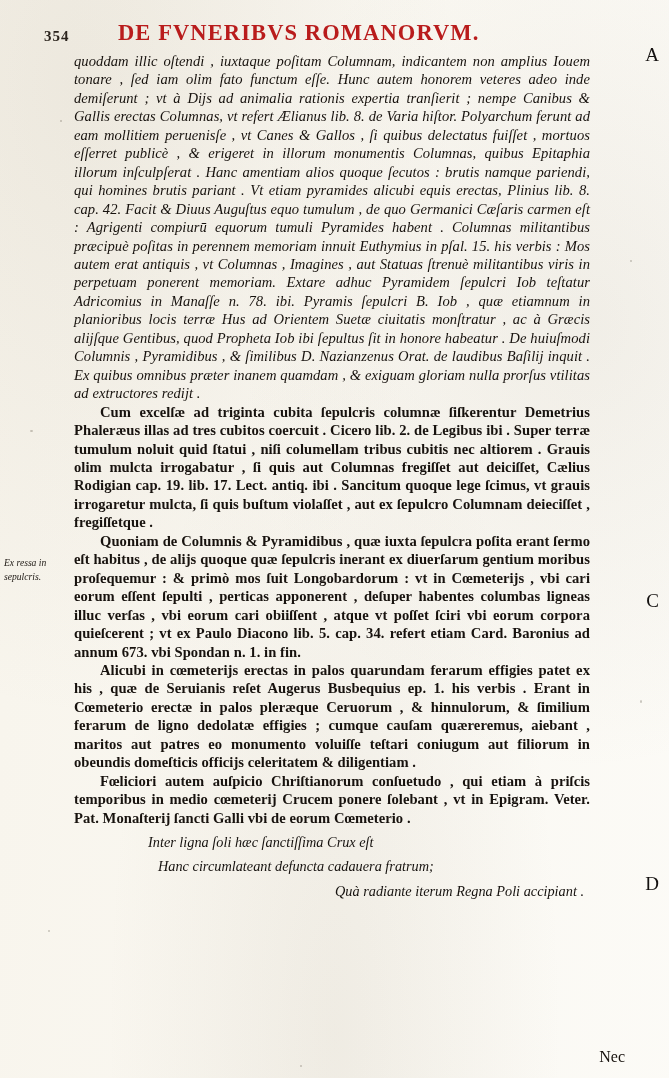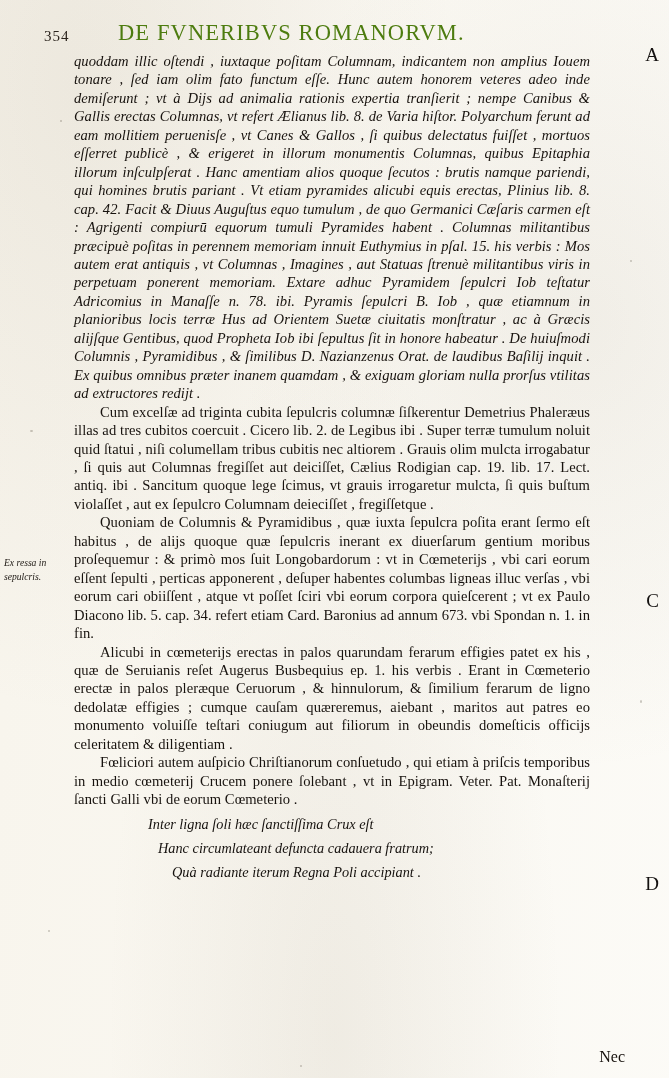--- a/index.html
+++ b/index.html
@@ -37,38 +37,39 @@
     z-index: 2;
   }
 
   
   .header {
     position: absolute;
     top: 20px;
     left: 0;
     width: 646px;
     height: 30px;
+    font-weight: bold;
   }
   .folio {
     position: absolute;
     left: 44px;
     top: 8px;
     font-family: "Liberation Serif", serif;
     font-size: 15px;
     letter-spacing: 1px;
     color: #2b241d;
   }
   .running-title {
     position: absolute;
     left: 118px;
     top: 0px;
     font-family: "Liberation Serif", serif;
     font-size: 22.5px;
     letter-spacing: 1.1px;
-    color: #4d7c0f;
+    color: #b91c1c;
     white-space: nowrap;
   }
 
   
   .body-col {
     position: absolute;
     left: 74px;
     top: 52px;
     width: 516px;
   }
@@ -76,35 +77,36 @@
     margin: 0 0 0 0;
     font-size: 14.6px;
     line-height: 18.45px;
     text-align: justify;
     text-justify: inter-word;
     color: #17120e;
     letter-spacing: 0.05px;
   }
   p.par.indent {
     text-indent: 26px;
+    font-weight: bold;
   }
   .all-ital {
     font-style: italic;
   }
   .verse {
     margin: 6px;
     font-size: 14.3px;
     line-height: 18.4px;
     font-style: italic;
     text-align: left;
     padding-left: 68px;
   }
   .verse.v2 { padding-left: 96px; }
   .verse.v3 { padding-left: 78px; }
-  .verse.v4 { padding-left: 92px; }
+  .verse.v4 { padding-left: 92px; text-align: right; }
 
   
   .marginal-note {
     position: absolute;
     left: 4px;
     top: 556px;
     width: 78px;
     font-size: 9.6px;
     line-height: 14px;
     font-style: italic;

